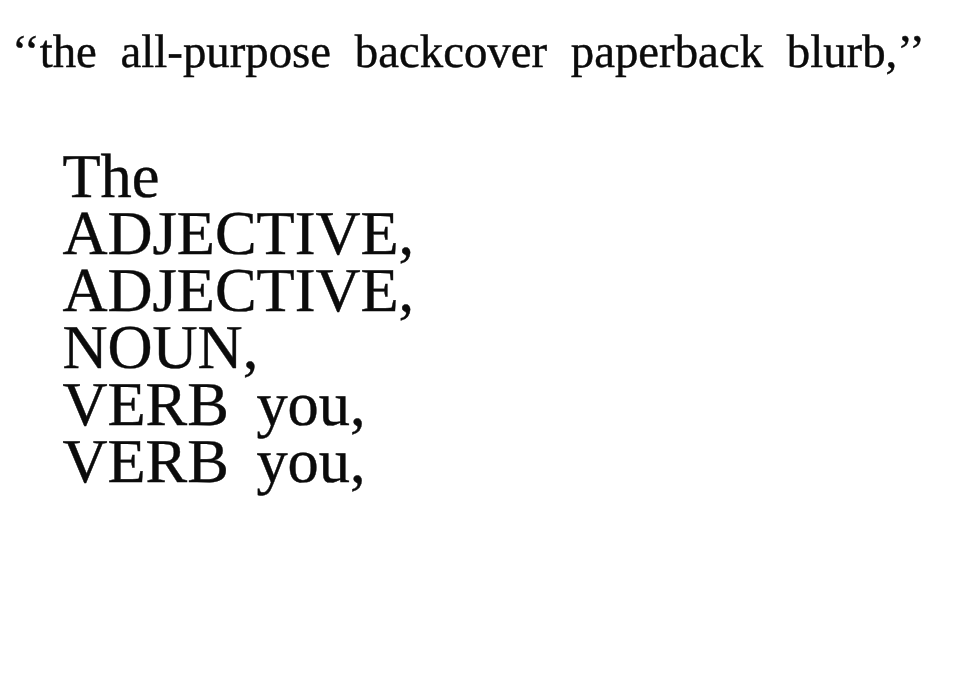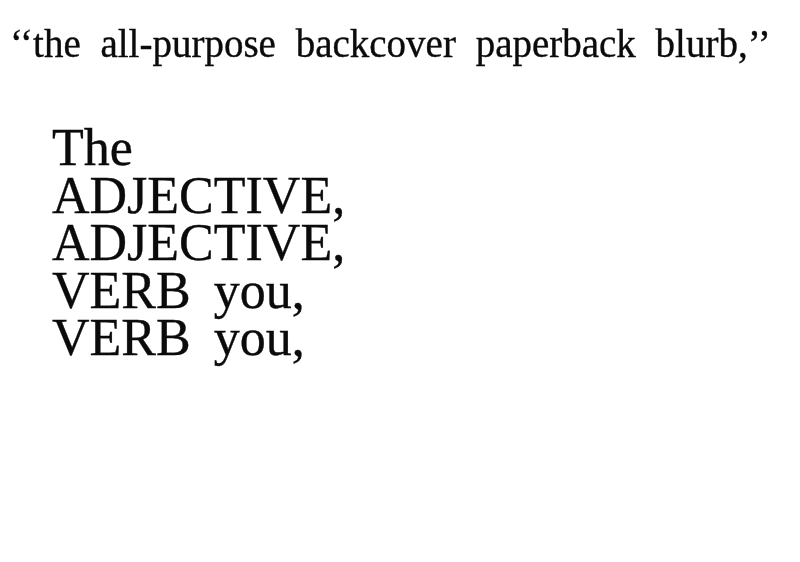--- a/index.html
+++ b/index.html
@@ -42,16 +42,17 @@
 </head>
 <body>
 
 <div class="page">
   <div class="heading">‘‘the all-purpose backcover paperback blurb,’’</div>
 
   <div class="blurb-body">
     <div class="blurb-line">The</div>
     <div class="blurb-line">ADJECTIVE,</div>
     <div class="blurb-line">ADJECTIVE,</div>
+    <div class="blurb-line">NOUN,</div>
     <div class="blurb-line">VERB you,</div>
     <div class="blurb-line">VERB you,</div>
   </div>
 </div>
 
 </body></html>

